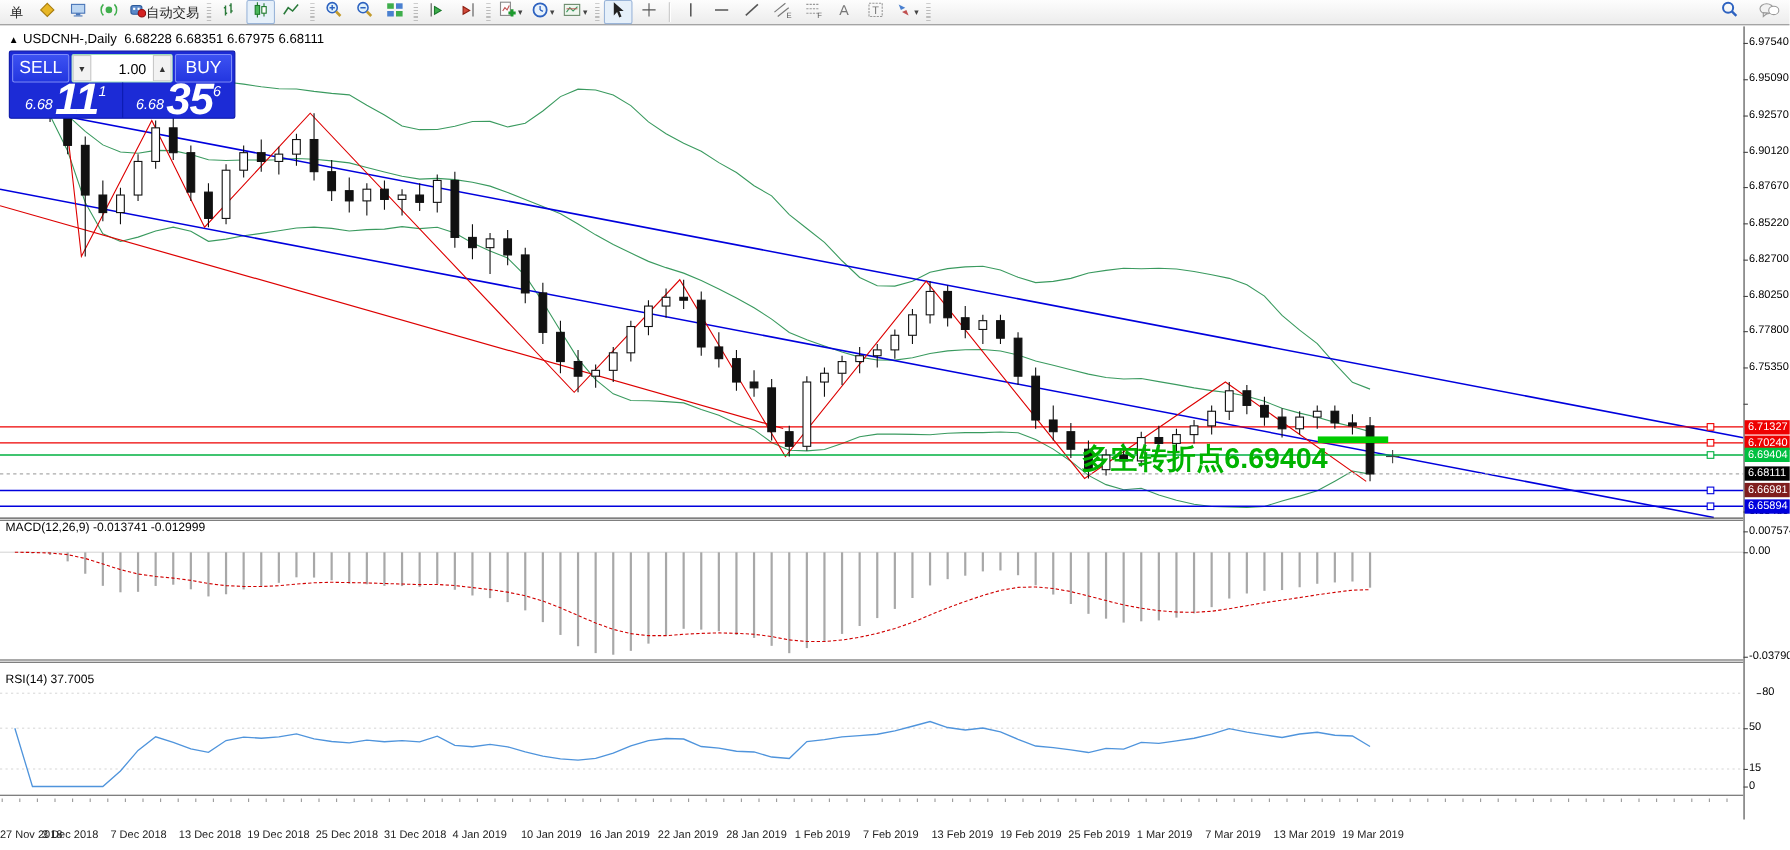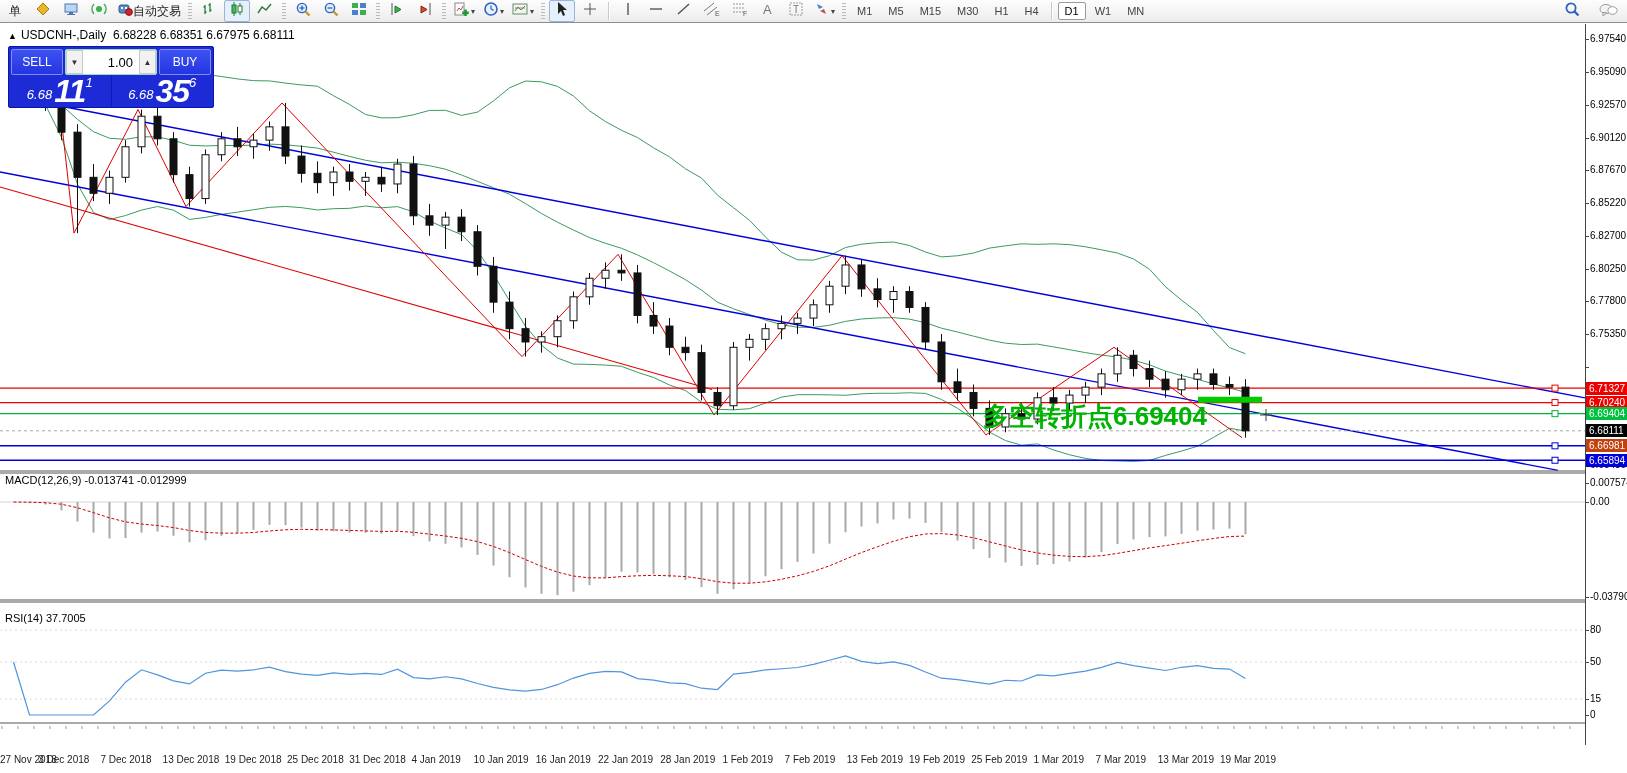--- a/index.html
+++ b/index.html
@@ -13,29 +13,29 @@
   .tf-btn{font-size:11px;color:#444;padding:2px 6px;border:1px solid transparent;border-radius:2px;}
   .tf-btn.active{background:#fff;border-color:#9a9a9a;color:#000;}
   .caret{font-size:8px;color:#444;margin-left:1px;}
   .toolbar-right{position:absolute;right:6px;top:0;height:23px;display:flex;align-items:center;gap:10px;}
 
   .chart-header{position:absolute;left:8px;top:28px;font-size:12px;color:#000;z-index:5;}
   .chart-header .arr{font-size:9px;margin-right:4px;}
 
   .trade-panel{position:absolute;left:8px;top:46px;width:206px;height:62px;background:#1c2bd6;border:1px solid #0a16a8;border-radius:2px;z-index:10;box-sizing:border-box;}
   .tp-top{display:flex;height:28px;align-items:center;padding:2px 2px 0 2px;gap:2px;box-sizing:border-box;}
-  .tp-btn{flex:0 0 50px;height:24px;background:linear-gradient(#3d52f2,#2336e0);border:1px solid #7f8df8;border-radius:2px;color:#fff;font-size:12px;display:flex;align-items:center;justify-content:center;}
+  .tp-btn{flex:0 0 50px;height:24px;background:linear-gradient(#3d52f2,#2336e0);border:1px solid #7f8df8;border-radius:2px;color:#fff;font-size:16px;display:flex;align-items:center;justify-content:center;}
   .tp-spin{flex:1;height:24px;display:flex;background:#fff;border:1px solid #9db;border-radius:2px;overflow:hidden;}
   .tp-arrow{width:17px;background:#f2f2f2;border:1px solid #c8c8c8;display:flex;align-items:center;justify-content:center;font-size:8px;color:#333;box-sizing:border-box;}
   .tp-val{flex:1;display:flex;align-items:center;justify-content:flex-end;padding-right:6px;font-size:13px;color:#000;}
   .tp-bottom{display:flex;height:32px;font-style:italic;}
   .tp-price{flex:1;display:flex;align-items:flex-end;justify-content:center;color:#fff;padding-bottom:2px;}
   .tp-price.left{border-right:1px solid #0d1bb0;}
   .tp-small{font-size:13px;margin-right:2px;line-height:20px;}
-  .tp-big{font-size:32px;font-weight:bold;line-height:28px;letter-spacing:-1px;}
+  .tp-big{font-size:40px;font-weight:bold;line-height:28px;letter-spacing:-1px;}
   .tp-sup{font-size:13px;line-height:13px;align-self:flex-start;margin-top:1px;}
 
   .annotation{position:absolute;left:983px;top:399px;z-index:6;font-size:26px;font-weight:bold;color:#00b300;white-space:nowrap;font-family:"Liberation Sans",sans-serif;}
 
   #chart-svg{position:absolute;left:0;top:24px;z-index:1;}
 
   .axis-col{position:absolute;left:1585px;top:24px;width:42px;height:721px;border-left:1px solid #444;background:#fff;z-index:4;}
   .ax-lab{position:absolute;left:4px;font-size:10px;color:#000;white-space:nowrap;}
   .ax-lab:before{content:"";position:absolute;left:-5px;top:6px;width:4px;height:1px;background:#444;}
   .ax-tag{position:absolute;left:0px;width:42px;height:13px;font-size:10px;color:#fff;text-align:left;padding-left:3px;box-sizing:border-box;line-height:13px;white-space:nowrap;}
@@ -217,32 +217,20 @@
         </svg></span>
     </div>
   <div class="tbtn">
       <span><svg width="16" height="16">
           <polygon points="3,3 9,6 5,8" fill="#4a80d0"></polygon>
           <polygon points="12,13 6,10 10,8" fill="#c05050"></polygon>
         </svg></span>
       <span class="caret">▾</span>
     </div>
   <div class="tgrip"></div>
-  <div id="tf-holder" style="display:flex;align-items:center;gap:2px;">
-      <div class="tf-btn">M1</div>
-      <div class="tf-btn">M5</div>
-      <div class="tf-btn">M15</div>
-      <div class="tf-btn">M30</div>
-      <div class="tf-btn">H1</div>
-      <div class="tf-btn">H4</div>
-      <div class="tsep"></div>
-      <div class="tf-btn active">D1</div>
-      <div class="tf-btn">W1</div>
-      <div class="tf-btn">MN</div>
-    </div>
   <div class="toolbar-right">
     <div class="tbtn">
         <span><svg width="18" height="18">
             <circle cx="8" cy="7" r="4.6" fill="none" stroke="#2d62c0" stroke-width="1.8"></circle>
             <line x1="11.4" y1="10.4" x2="15.5" y2="14.5" stroke="#2d62c0" stroke-width="2.2"></line>
           </svg></span>
       </div>
     <div class="tbtn">
         <span><svg width="20" height="16">
             <ellipse cx="8" cy="7" rx="6" ry="4.6" fill="#f2f2f2" stroke="#9a9a9a"></ellipse>
@@ -679,27 +667,27 @@
     <div class="ax-lab" style="top: 206.075px;">6.82700</div>
     <div class="ax-lab" style="top: 238.611px;">6.80250</div>
     <div class="ax-lab" style="top: 271.147px;">6.77800</div>
     <div class="ax-lab" style="top: 303.683px;">6.75350</div>
     <div class="ax-lab" style="top: 337.149px; padding-left: 44px;">6.72830</div>
     <div class="ax-lab" style="top: 434.757px;">6.65480</div>
     <div class="ax-tag" style="top: 357.609px; background: rgb(238, 0, 0);">6.71327</div>
     <div class="ax-tag" style="top: 372.044px; background: rgb(238, 0, 0);">6.70240</div>
     <div class="ax-tag" style="top: 383.146px; background: rgb(0, 192, 64);">6.69404</div>
     <div class="ax-tag" style="top: 400.317px; background: rgb(0, 0, 0);">6.68111</div>
-    <div class="ax-tag" style="top: 415.324px; background: #c2410c;">6.66981</div>
+    <div class="ax-tag" style="top: 415.324px; background: #7f1d1d;">6.66981</div>
     <div class="ax-tag" style="top: 429.759px; background: rgb(0, 0, 221);">6.65894</div>
     <div class="ax-lab" style="top: 453.02px;">0.007574</div>
     <div class="ax-lab" style="top: 472px;">0.00</div>
     <div class="ax-lab" style="top: 566.977px;">-0.03790</div>
     <div class="ax-lab" style="top: 579px; margin-left: 47px;">100</div>
-    <div class="ax-lab" style="top: 600.2px;">80</div>
+    <div class="ax-lab" style="top: 600.2px; margin-left: 12px;">80</div>
     <div class="ax-lab" style="top: 632px;">50</div>
     <div class="ax-lab" style="top: 669.1px;">15</div>
     <div class="ax-lab" style="top: 685px;">0</div>
   </div>
 
 <div class="pane-label" style="left:5px;top:474px;">MACD(12,26,9) -0.013741 -0.012999</div>
 <div class="pane-label" style="left:5px;top:612px;">RSI(14) 37.7005</div>
 
 <div class="date-axis" id="date-axis">
     <div class="date-lab" style="left: 0px;">27 Nov 2018</div>

